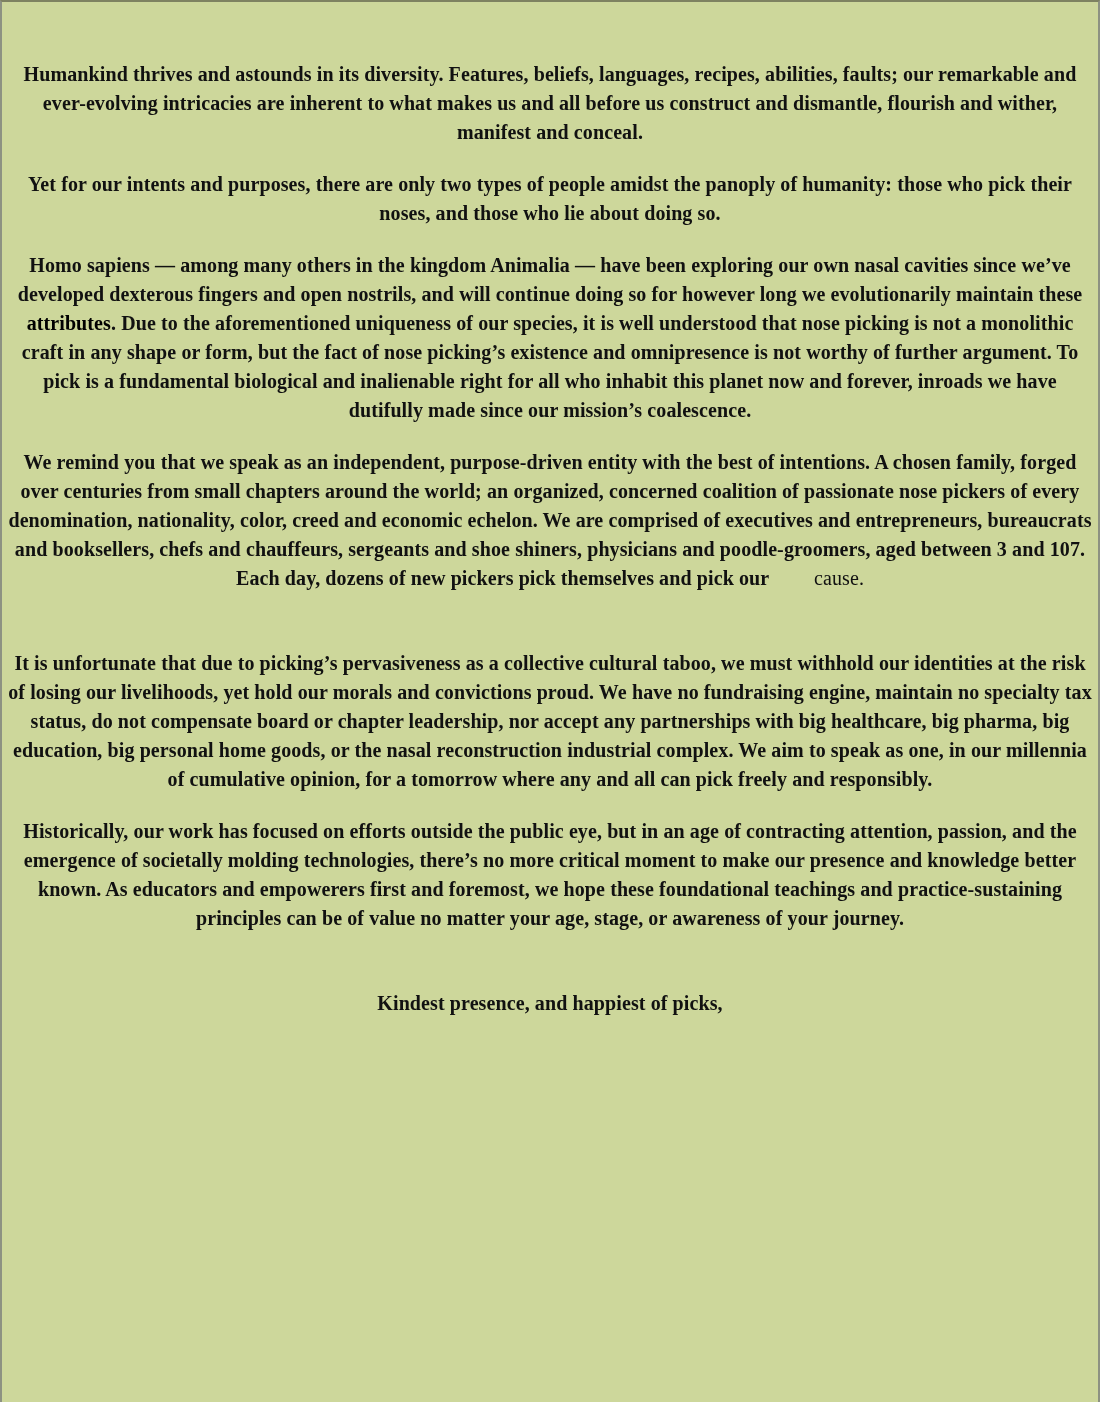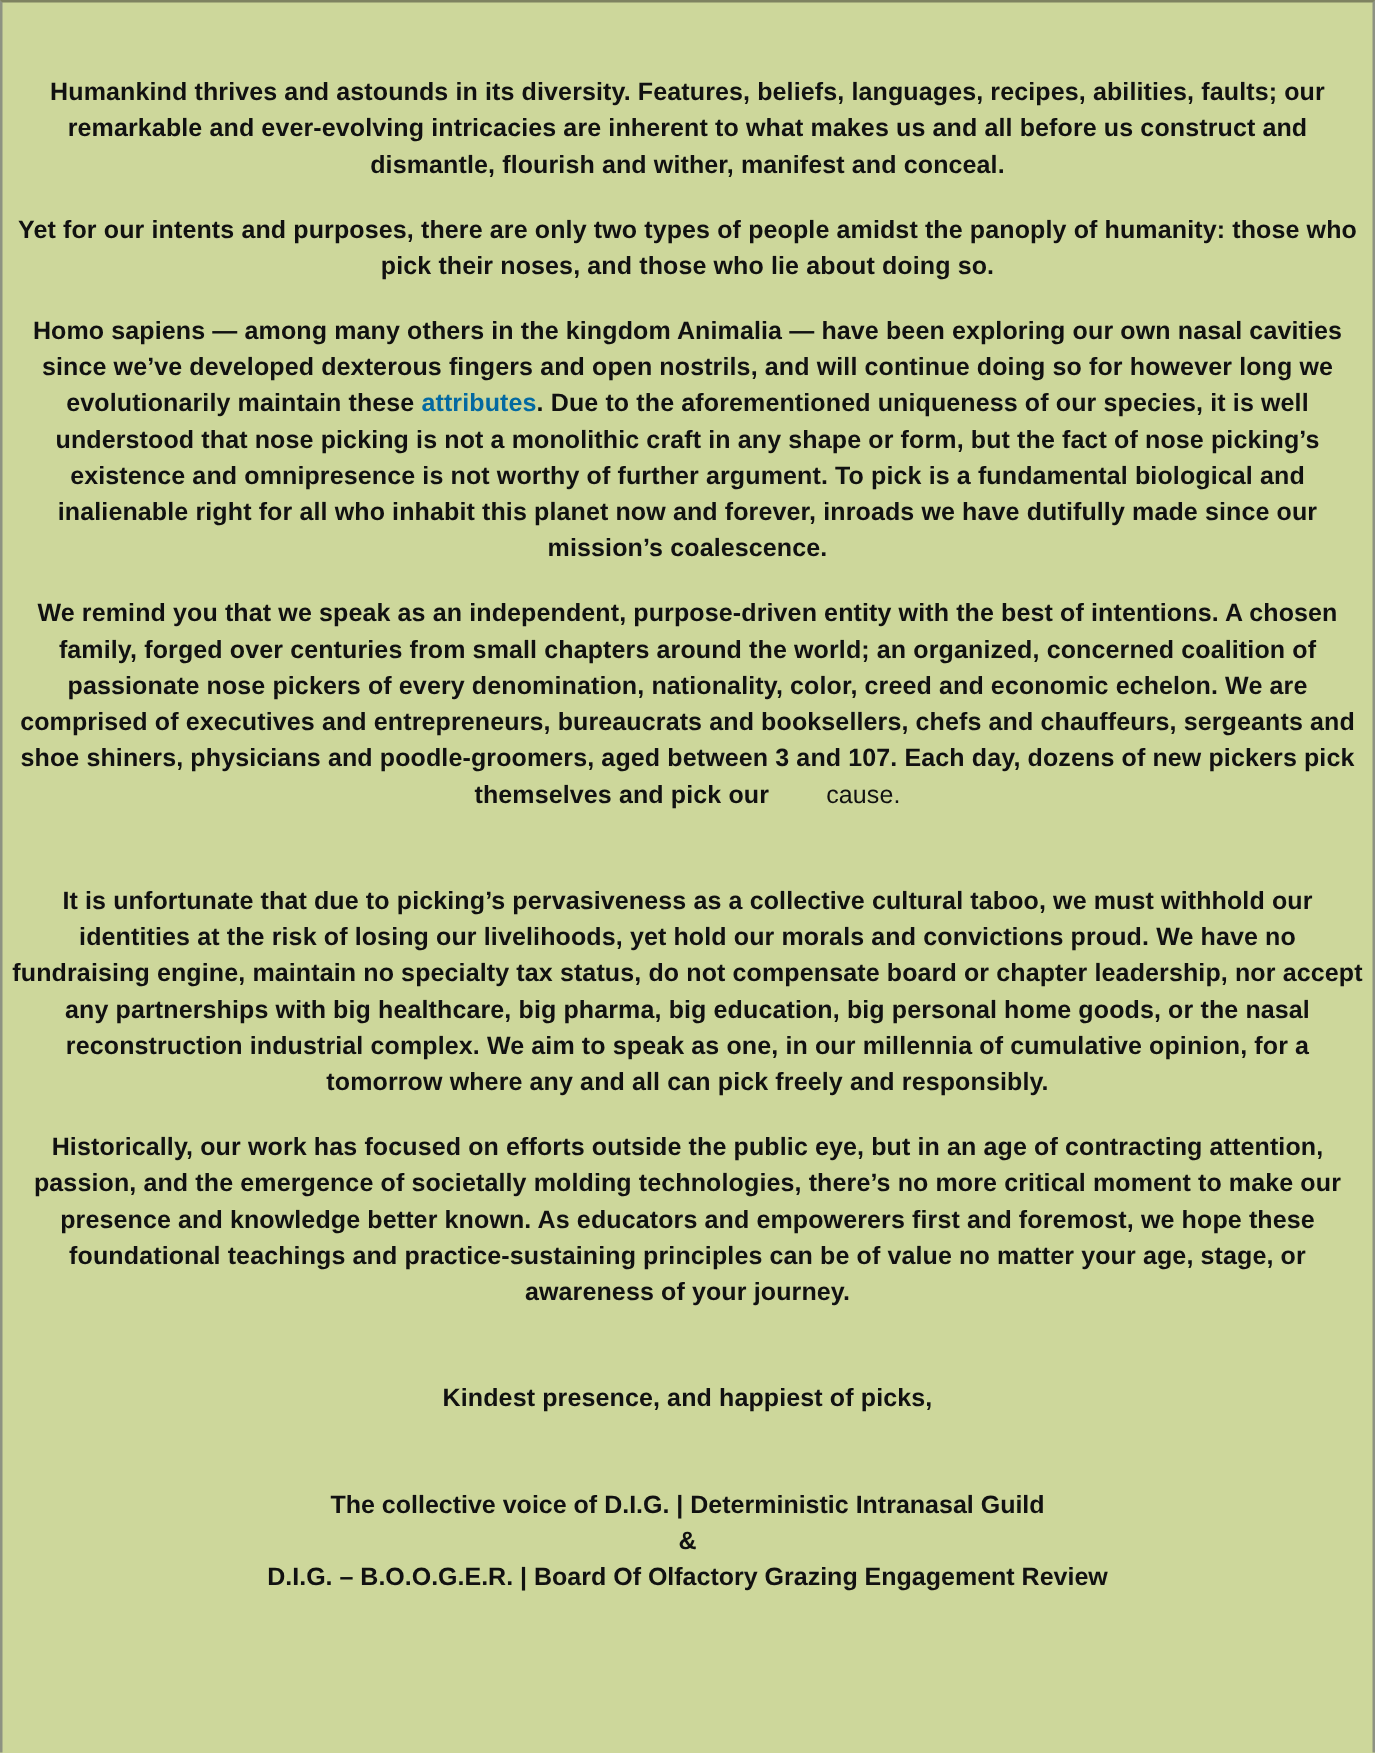--- a/index.html
+++ b/index.html
@@ -17,33 +17,34 @@
     font-family: "Liberation Sans", sans-serif;
     color: #111111;
     overflow: hidden;
   }
   .page {
     box-sizing: border-box;
     width: 100%;
     height: 100%;
     padding: 58px 5px 20px 5px;
     text-align: center;
+    font-family: Liberation Serif, serif;
   }
   .para {
     margin: 0 0 23px 0;
     font-size: 20px;
     line-height: 29px;
     font-weight: 700;
     letter-spacing: 0.1px;
   }
   .gap-before {
     margin-top: 56px;
   }
   .link {
-    color: #0369a1;
+    color: #000000;
     text-decoration: none;
     cursor: pointer;
   }
   .tail-light {
     font-weight: 400;
     margin-left: 40px;
   }
   .sig-line {
     font-size: 20px;
     line-height: 29px;
@@ -62,20 +63,15 @@
   <p class="para"><span>Homo sapiens — among many others in the kingdom Animalia — have been exploring our own nasal cavities since we’ve developed dexterous fingers and open nostrils, and will continue doing so for however long we evolutionarily maintain these </span><span class="link">attributes</span><span>. Due to the aforementioned uniqueness of our species, it is well understood that nose picking is not a monolithic craft in any shape or form, but the fact of nose picking’s existence and omnipresence is not worthy of further argument. To pick is a fundamental biological and inalienable right for all who inhabit this planet now and forever, inroads we have dutifully made since our mission’s coalescence.</span></p>
 
   <p class="para"><span>We remind you that we speak as an independent, purpose-driven entity with the best of intentions. A chosen family, forged over centuries from small chapters around the world; an organized, concerned coalition of passionate nose pickers of every denomination, nationality, color, creed and economic echelon. We are comprised of executives and entrepreneurs, bureaucrats and booksellers, chefs and chauffeurs, sergeants and shoe shiners, physicians and poodle-groomers, aged between 3 and 107. Each day, dozens of new pickers pick themselves and pick our </span><span class="tail-light">cause.</span></p>
 
   <p class="para gap-before">It is unfortunate that due to picking’s pervasiveness as a collective cultural taboo, we must withhold our identities at the risk of losing our livelihoods, yet hold our morals and convictions proud. We have no fundraising engine, maintain no specialty tax status, do not compensate board or chapter leadership, nor accept any partnerships with big healthcare, big pharma, big education, big personal home goods, or the nasal reconstruction industrial complex. We aim to speak as one, in our millennia of cumulative opinion, for a tomorrow where any and all can pick freely and responsibly.</p>
 
   <p class="para">Historically, our work has focused on efforts outside the public eye, but in an age of contracting attention, passion, and the emergence of societally molding technologies, there’s no more critical moment to make our presence and knowledge better known. As educators and empowerers first and foremost, we hope these foundational teachings and practice-sustaining principles can be of value no matter your age, stage, or awareness of your journey.</p>
 
   <p class="para gap-before">Kindest presence, and happiest of picks,</p>
 
-  <div class="gap-before" style="margin-bottom:23px;">
-    <div class="sig-line">The collective voice of D.I.G. | Deterministic Intranasal Guild</div>
-    <div class="sig-line">&amp;</div>
-    <div class="sig-line">D.I.G. – B.O.O.G.E.R. | Board Of Olfactory Grazing Engagement Review</div>
-  </div>
 
 
 </div>
 
 </body></html>

